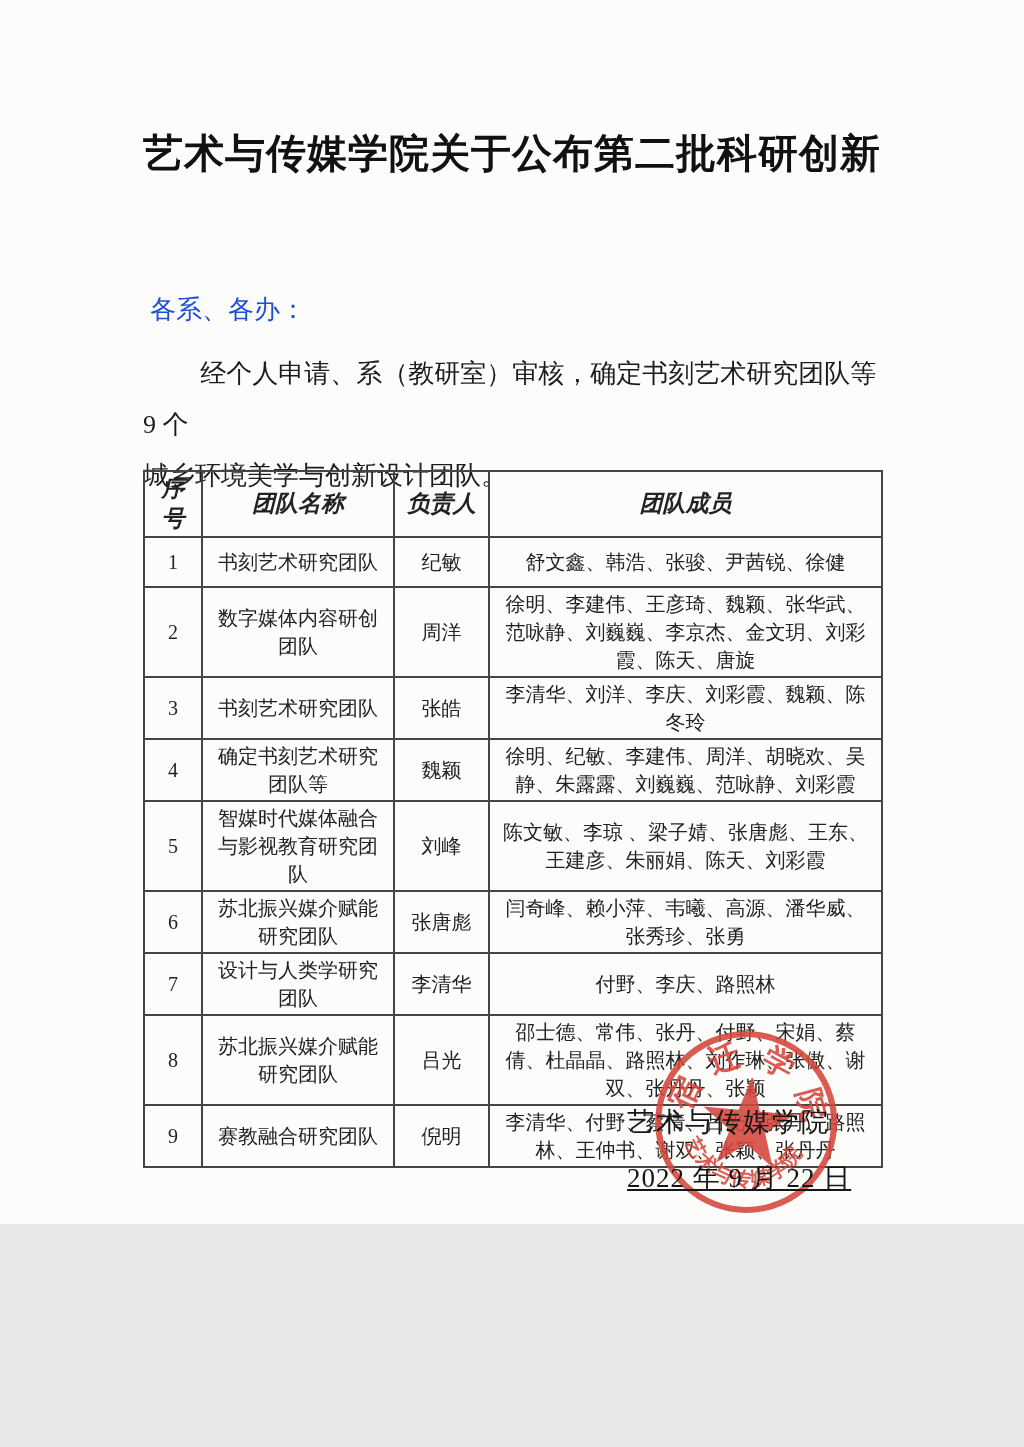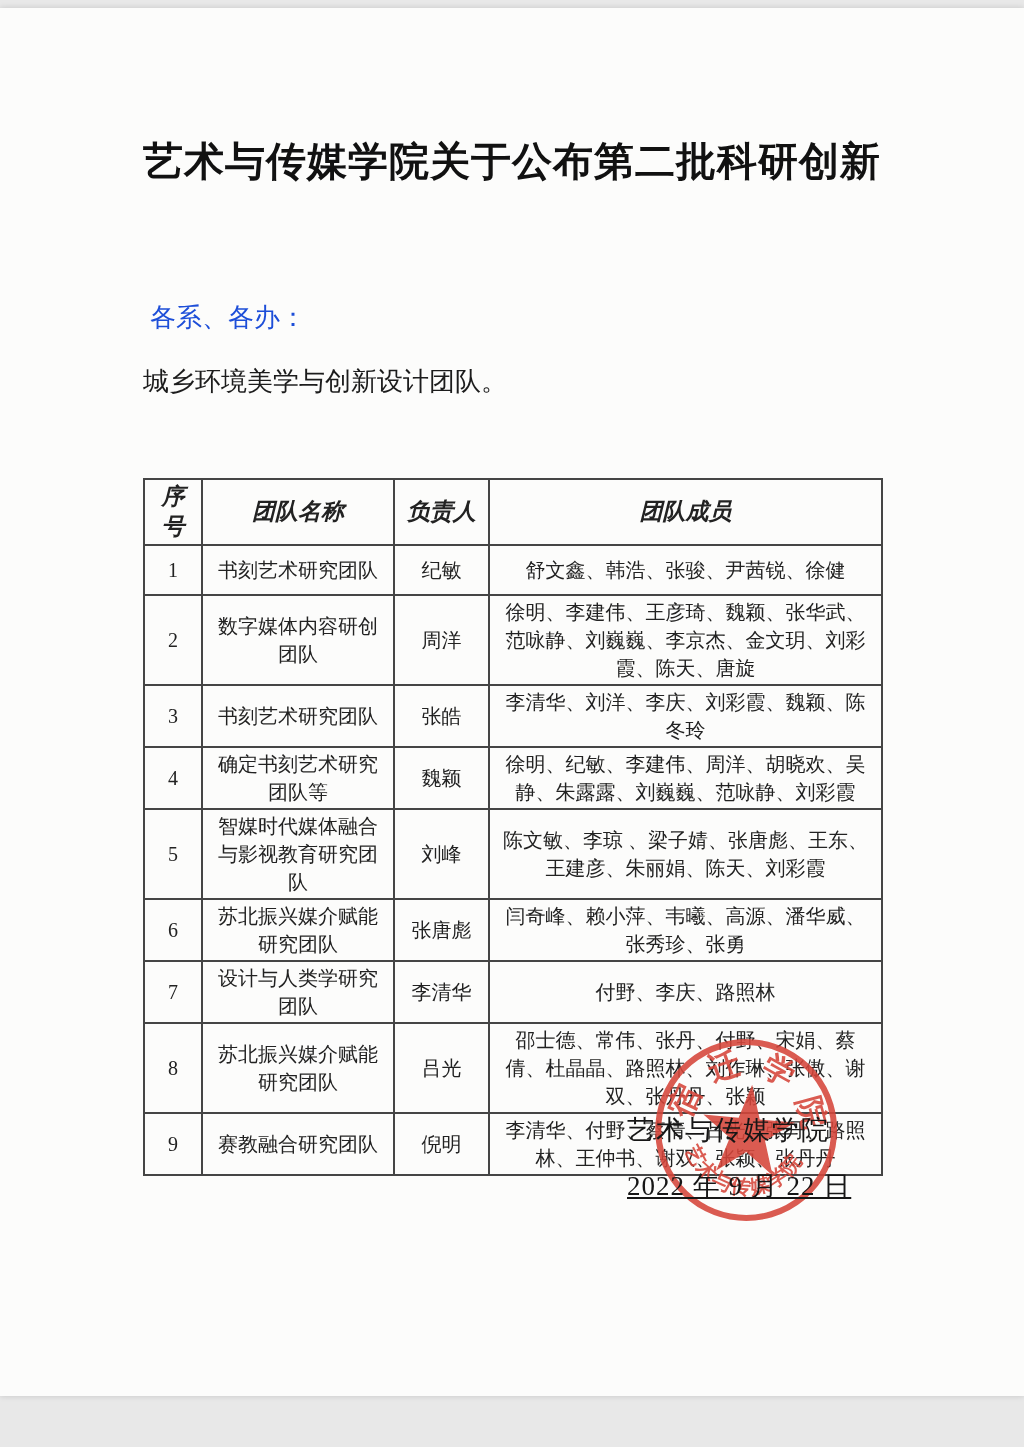--- a/index.html
+++ b/index.html
@@ -2,22 +2,22 @@
 <html><head>
 <meta charset="utf-8">
 <style>
   html,body{margin:0;padding:0;}
   body{
     background:#e8e8e8;
     font-family:"Liberation Serif","DejaVu Serif",serif;
   }
   .page{
     position:relative;
-    width:1024px;height:1388px;
-    margin:8px auto;
+    width:1024px;height:1224px;
+    margin:0 auto;
     background:#fcfcfb;
     color:#1c1c1c;
     overflow:hidden;
     box-shadow:0 0 6px rgba(0,0,0,.15);
   }
   .doc-title{
     position:absolute;
     left:0;top:120px;width:1024px;
     text-align:center;
     font-family:"Liberation Sans","DejaVu Sans",sans-serif;
@@ -111,20 +111,21 @@
 
 <div class="page">
 
   <div class="doc-title">
     <span class="title-line" style="display:block">艺术与传媒学院关于公布第二批科研创新</span>
   </div>
 
   <div class="salutation">各系、各办：</div>
 
   <div class="body-para">
+    <span class="body-line indent">经个人申请、系（教研室）审核，确定书刻艺术研究团队等 9 个</span>
     <span class="body-line">城乡环境美学与创新设计团队。</span>
   </div>
 
   <table class="team-table">
     <colgroup>
       <col class="col-no">
         <col class="col-name">
         <col class="col-leader">
         <col class="col-members">
     </colgroup>

